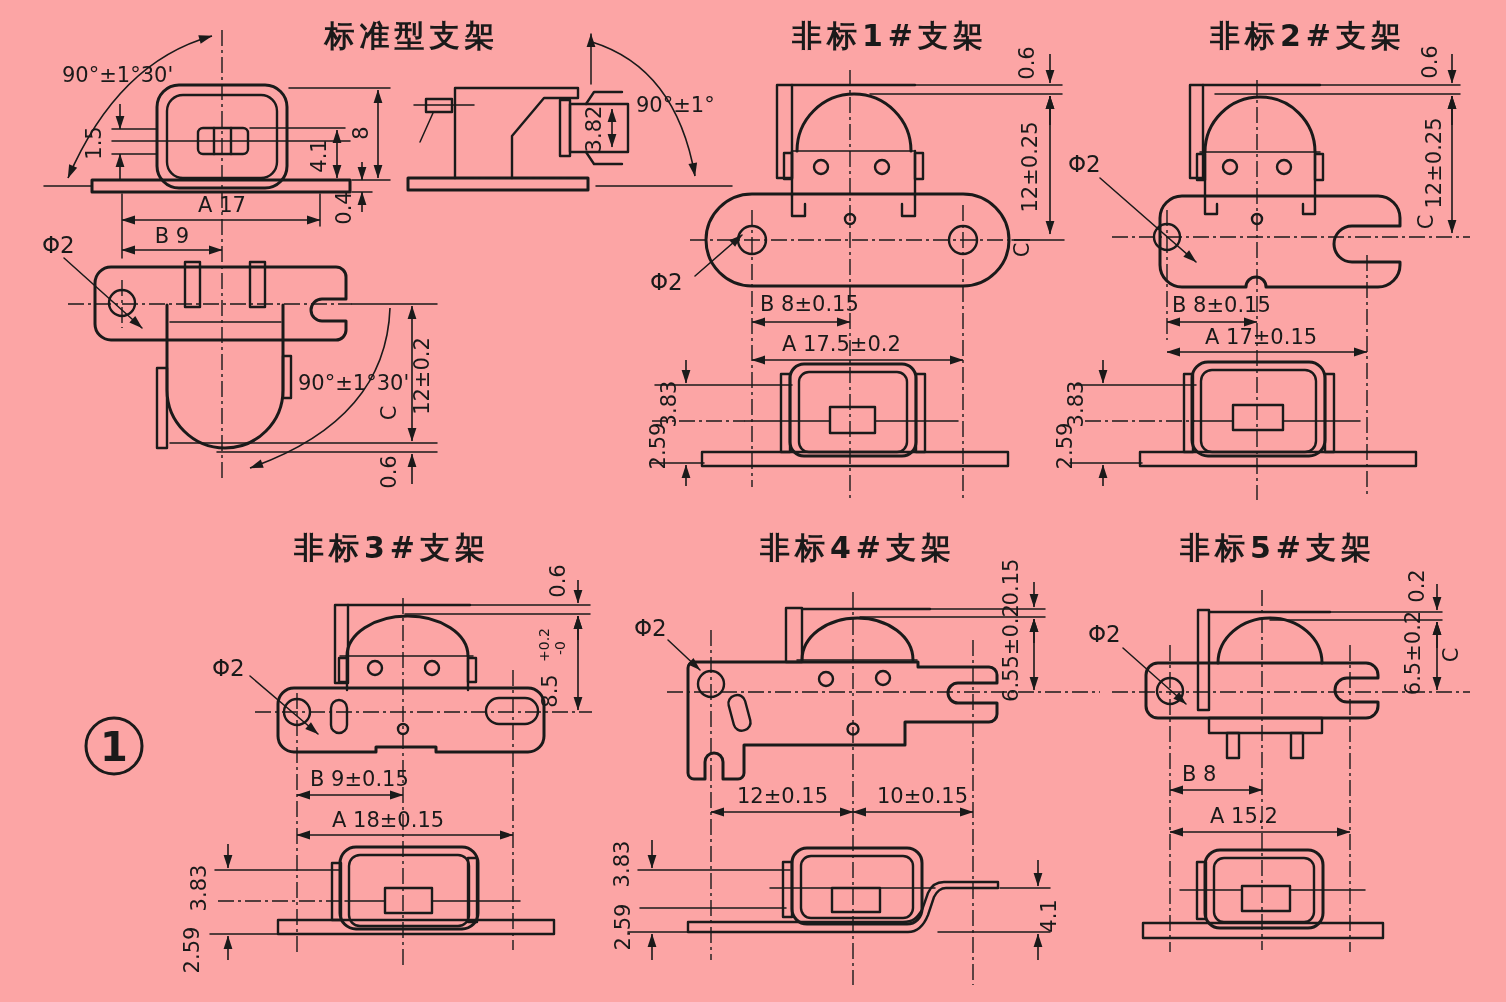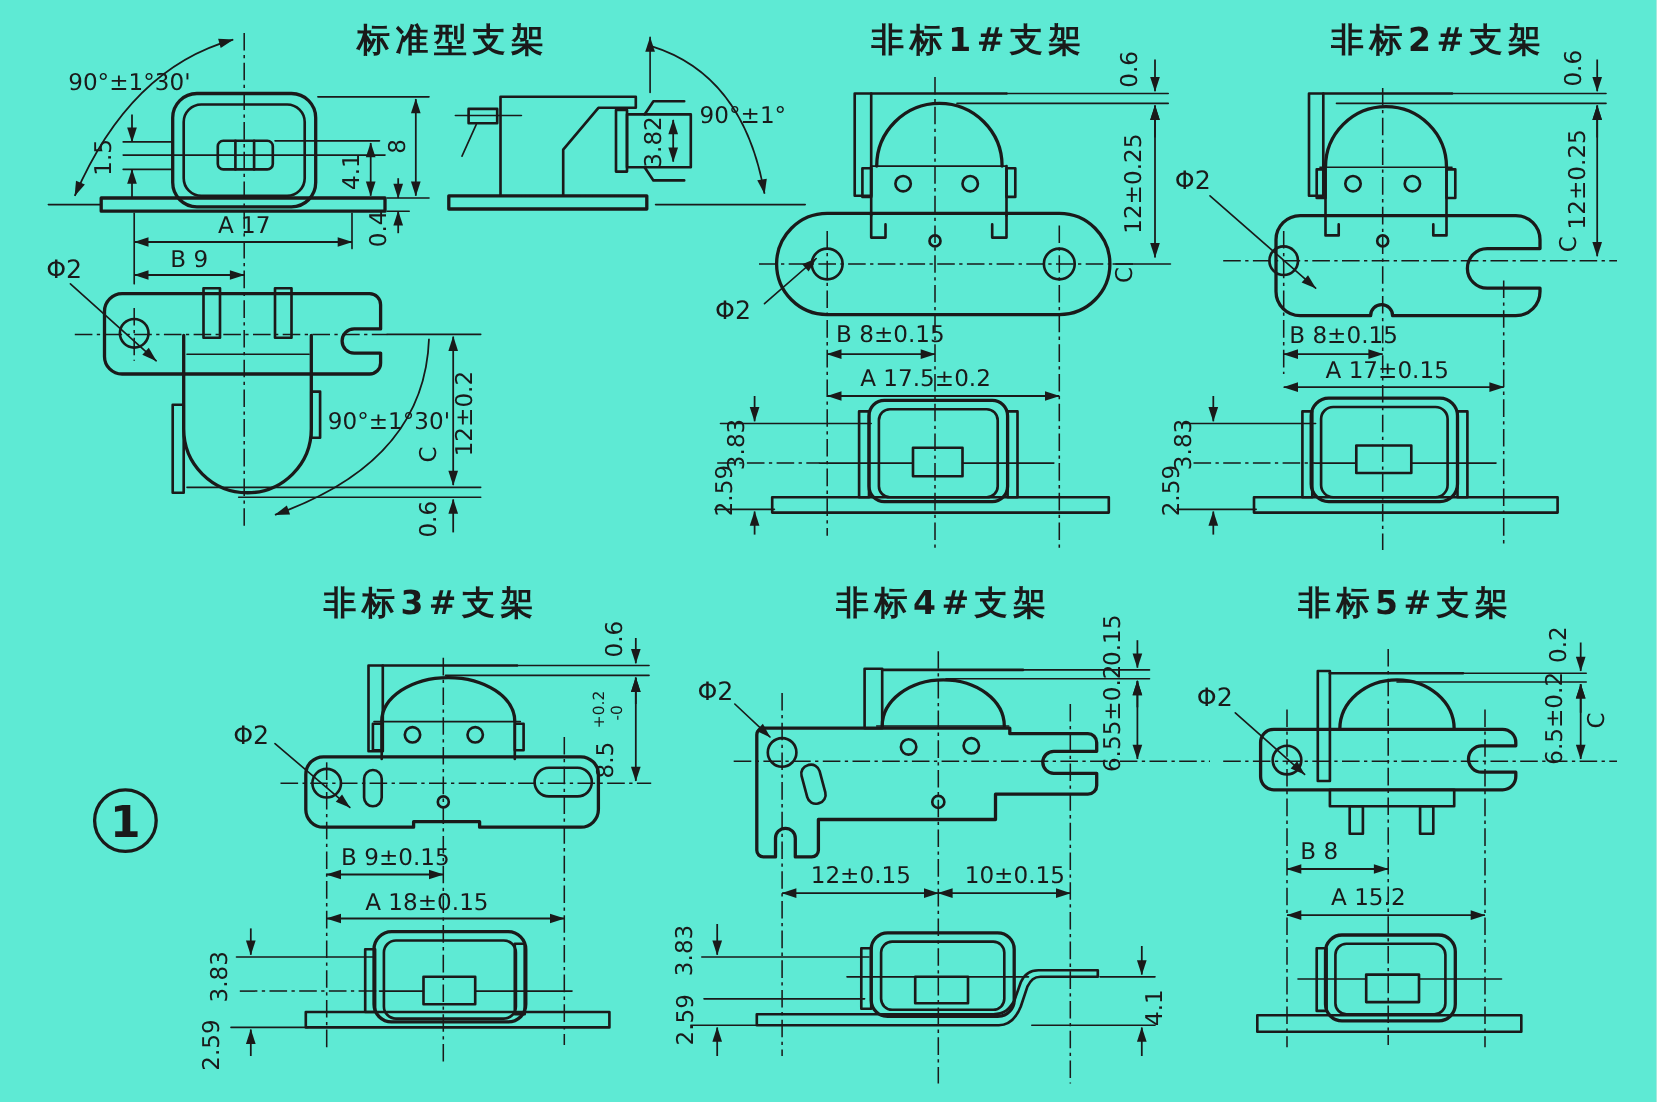--- a/index.html
+++ b/index.html
@@ -1,16 +1,16 @@
 <!DOCTYPE html>
 <html><head>
 <meta charset="utf-8">
 <style>
   html,body{margin:0;padding:0;background:#e8e8e4;}
-  .page{width:1506px;height:1002px;position:relative;background:#5eead4;overflow:hidden;
+  .page{width:1506px;height:1002px;position:relative;background:#fca5a5;overflow:hidden;
         font-family:"DejaVu Sans", sans-serif;}
   svg{position:absolute;inset:0;}
   svg text{fill:#1a1a1a;font-family:"DejaVu Sans", sans-serif;}
   .ttl{font-size:30px;font-weight:bold;letter-spacing:5px;}
   .dim{font-size:21px;}
   .dimS{font-size:14px;}
   .big{font-size:23px;}
   .badgeT{font-size:40px;font-weight:bold;}
   .o  {fill:none;stroke:#1a1a1a;stroke-width:3;stroke-linejoin:round;stroke-linecap:round;}
   .o2 {fill:none;stroke:#1a1a1a;stroke-width:2.4;stroke-linejoin:round;stroke-linecap:round;}

